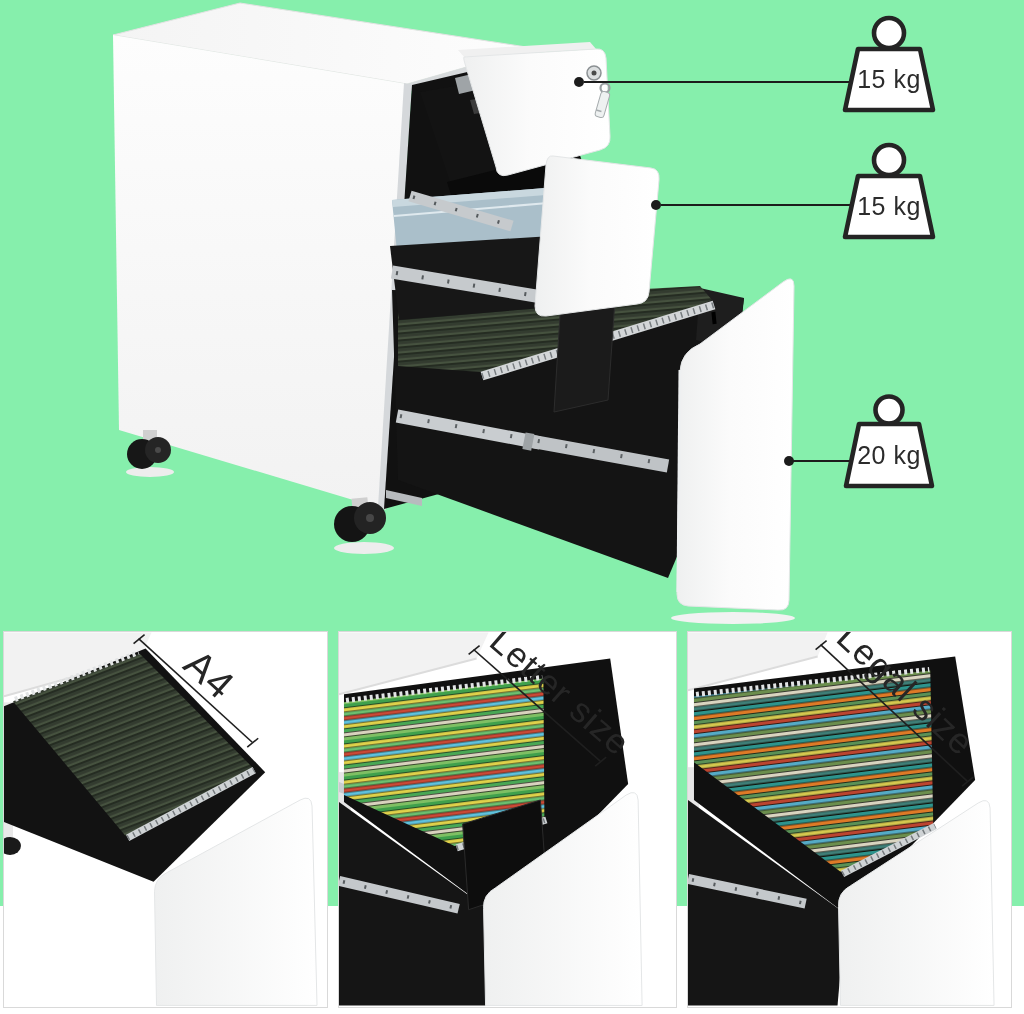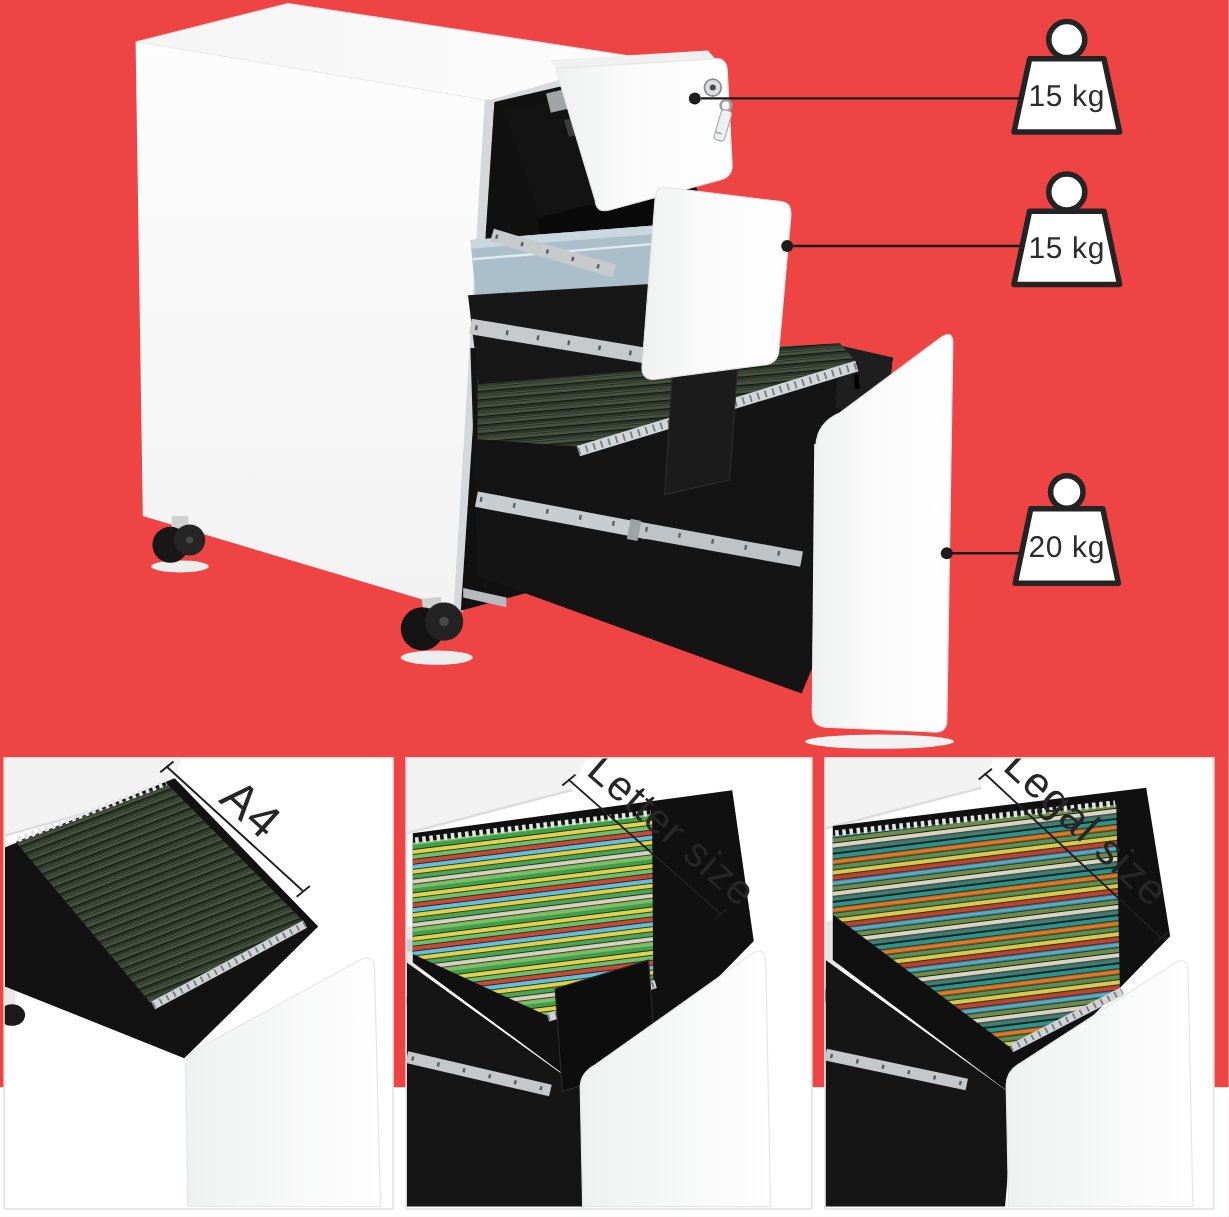--- a/index.html
+++ b/index.html
@@ -1,17 +1,17 @@
 <!DOCTYPE html>
 <html><head>
 <meta charset="utf-8">
 <style>
   html,body{margin:0;padding:0;background:#ffffff;}
   body{width:1024px;height:1014px;font-family:"Liberation Sans",sans-serif;overflow:hidden;}
-  .stage{width:1024px;height:906px;position:relative;background:#ef4444;}
+  .stage{width:1024px;height:906px;position:relative;background:#86efac;}
   .main-scene{display:block;width:1024px;height:630px;}
   .panel-row{display:flex;gap:10px;padding:0 3px;margin-top:1px;}
   .panel{margin:0;border:1px solid #d9d9d9;background:#fff;box-sizing:border-box;height:377px;}
   .panel svg{display:block;width:100%;height:100%;}
   .p-side{width:325px;}
   .p-mid{width:339px;}
   text.weight-label{font-family:"Liberation Sans",sans-serif;font-size:25px;fill:#2b2b2b;letter-spacing:.5px;}
   text.size-label{font-family:"Liberation Sans",sans-serif;fill:#262626;letter-spacing:1px;}
 </style>
 </head>

